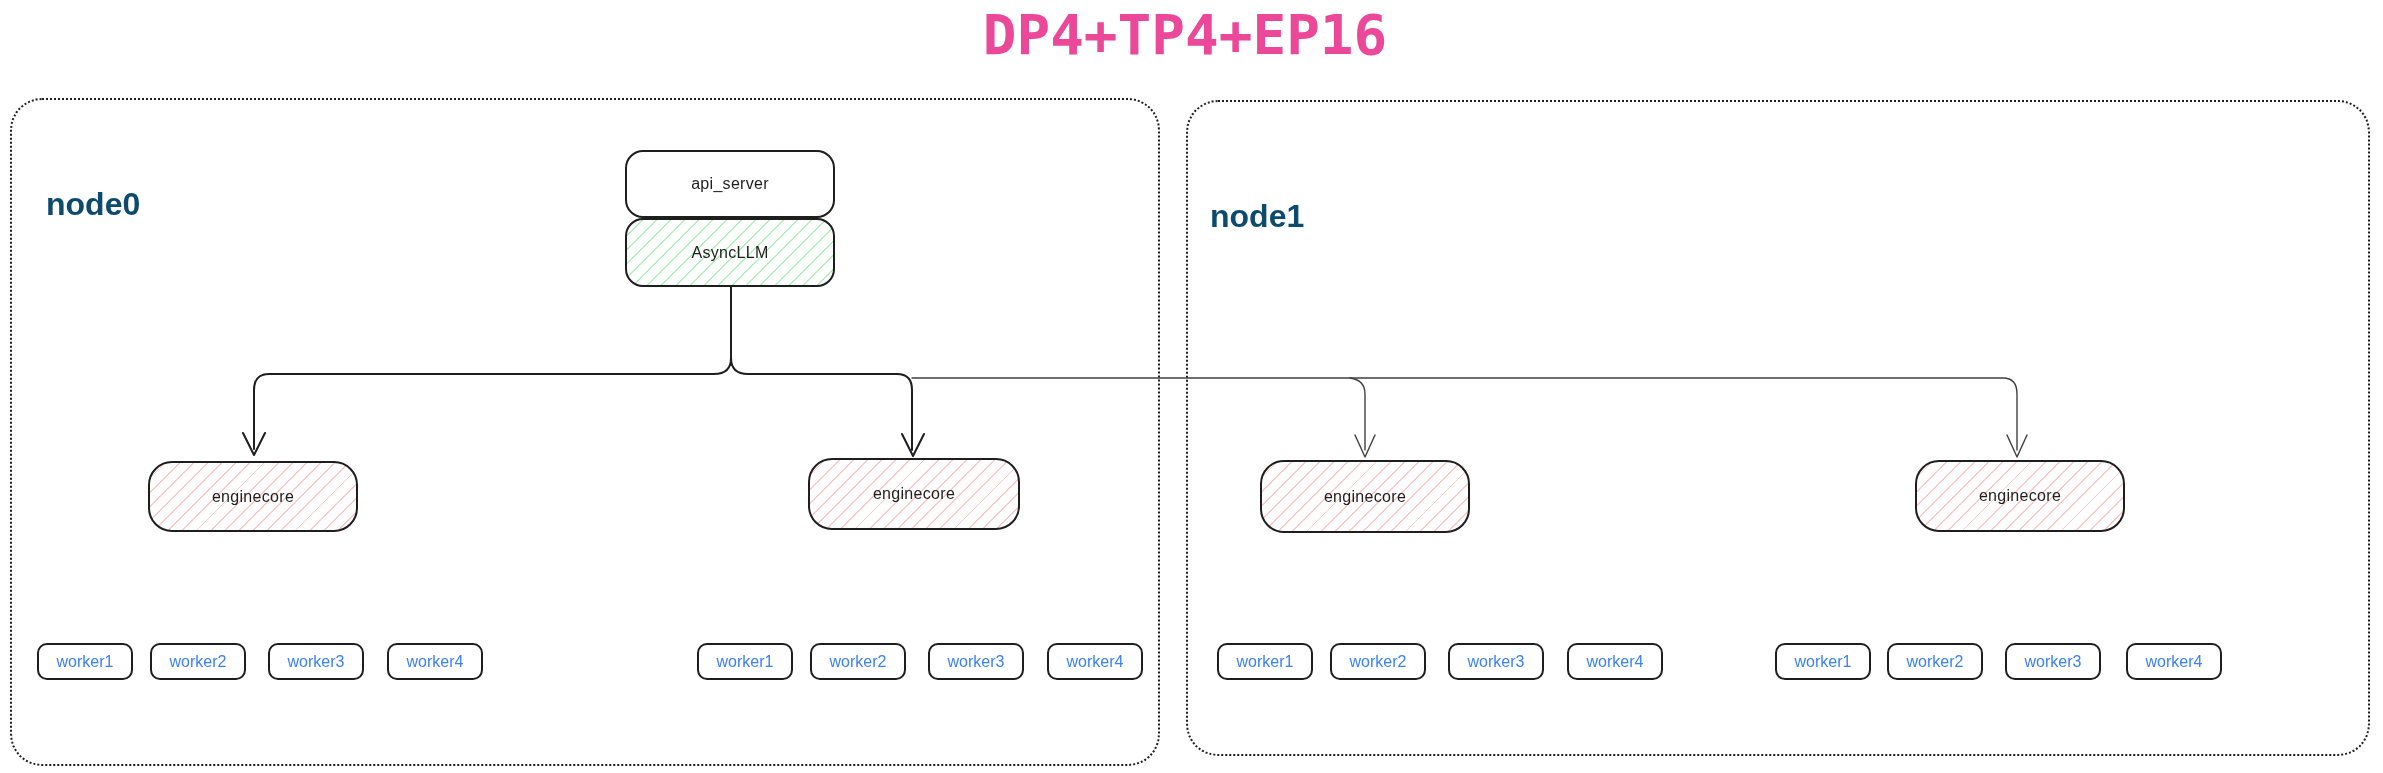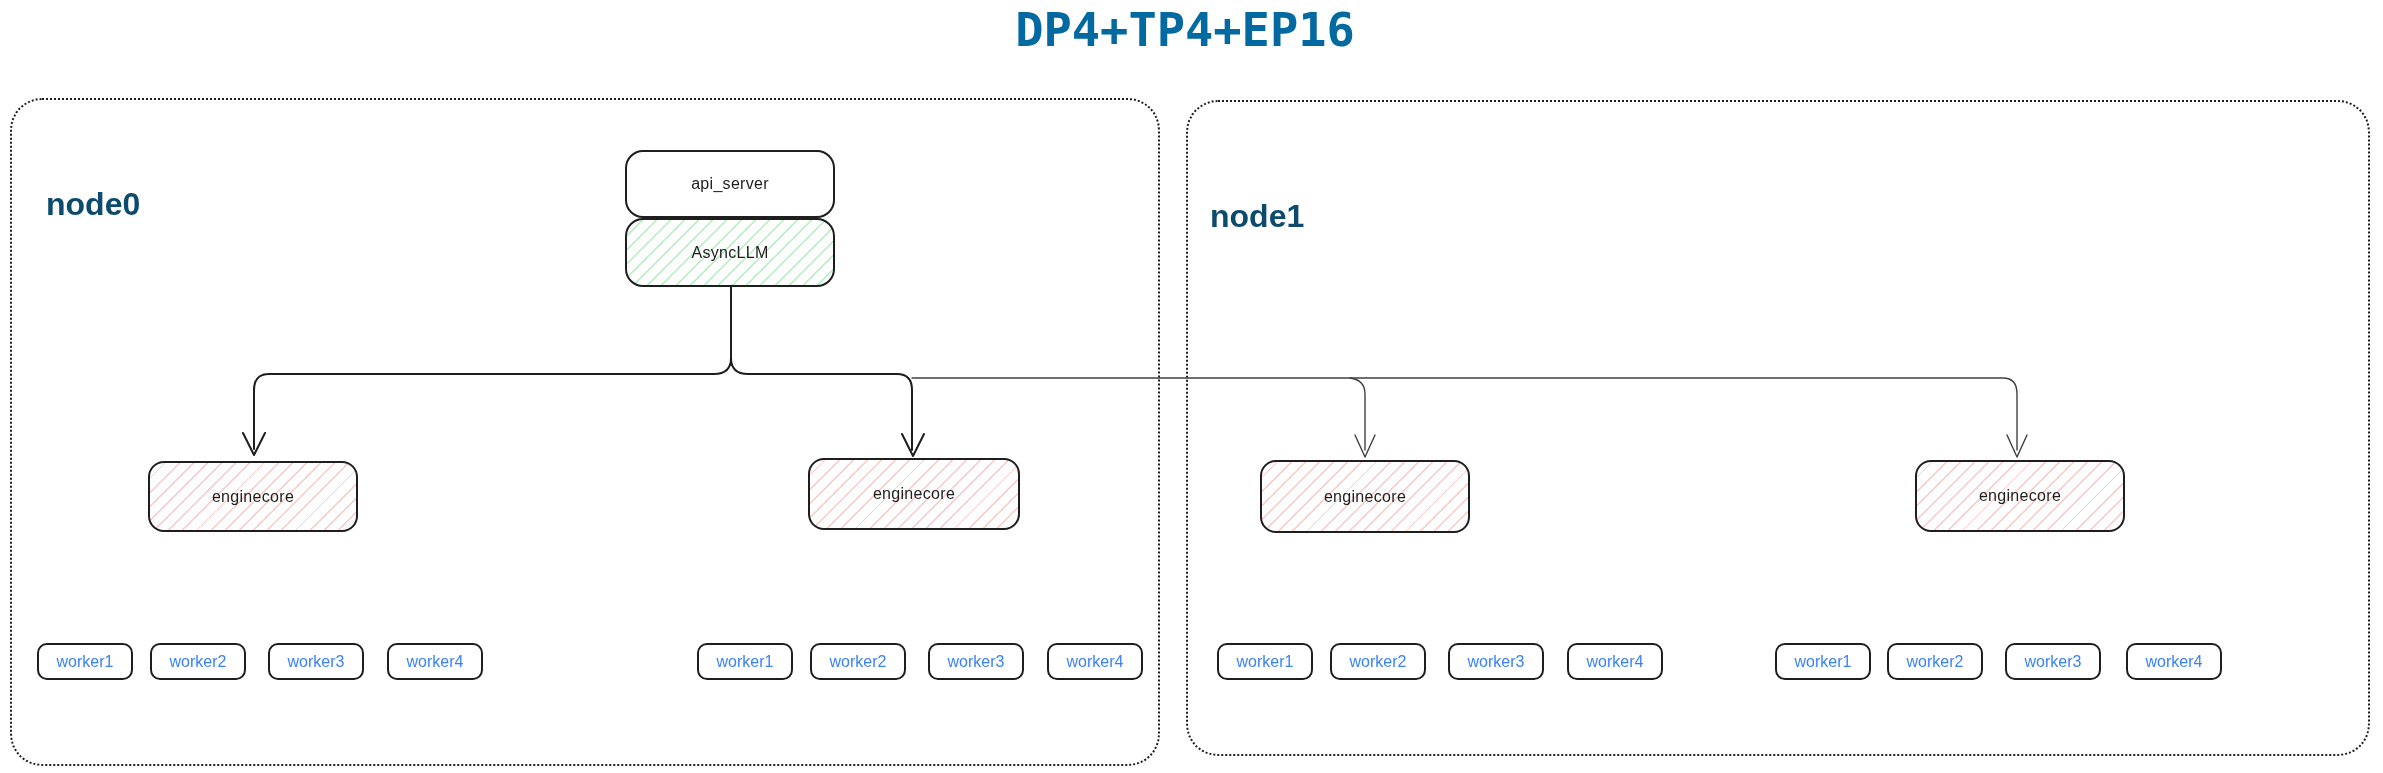--- a/index.html
+++ b/index.html
@@ -12,22 +12,22 @@
     color:#1e1e1e;
     overflow:hidden;
   }
   .title{
     position:absolute;
     top:2px;
     left:1185px;
     transform:translateX(-50%);
     font-family:"DejaVu Sans Mono", monospace;
     font-weight:bold;
-    font-size:47px;
-    color:#0369a1;
+    font-size:56px;
+    color:#ec4899;
     white-space:nowrap;
   }
   .node-box{
     position:absolute;
     border:2.8px dotted #1e1e1e;
     border-radius:32px;
     background:transparent;
   }
   .node-label{
     position:absolute;
@@ -44,21 +44,21 @@
     border:2px solid #1e1e1e;
     background:#ffffff;
     display:flex;
     align-items:center;
     justify-content:center;
     font-size:16px;
     color:#1e1e1e;
     letter-spacing:0.3px;
   }
   .rounded18{border-radius:18px;}
-  .rounded16{border-radius:16px;}
+  .rounded16{border-radius:24px;}
   .hatch-green{
     background-color:#ffffff;
     background-image:repeating-linear-gradient(135deg,
       #b2f2bb 0px, #b2f2bb 1.4px, transparent 1.4px, transparent 10px);
   }
   .hatch-red{
     background-color:#ffffff;
     background-image:repeating-linear-gradient(135deg,
       #ffc9c9 0px, #ffc9c9 1.3px, transparent 1.3px, transparent 10px);
   }

